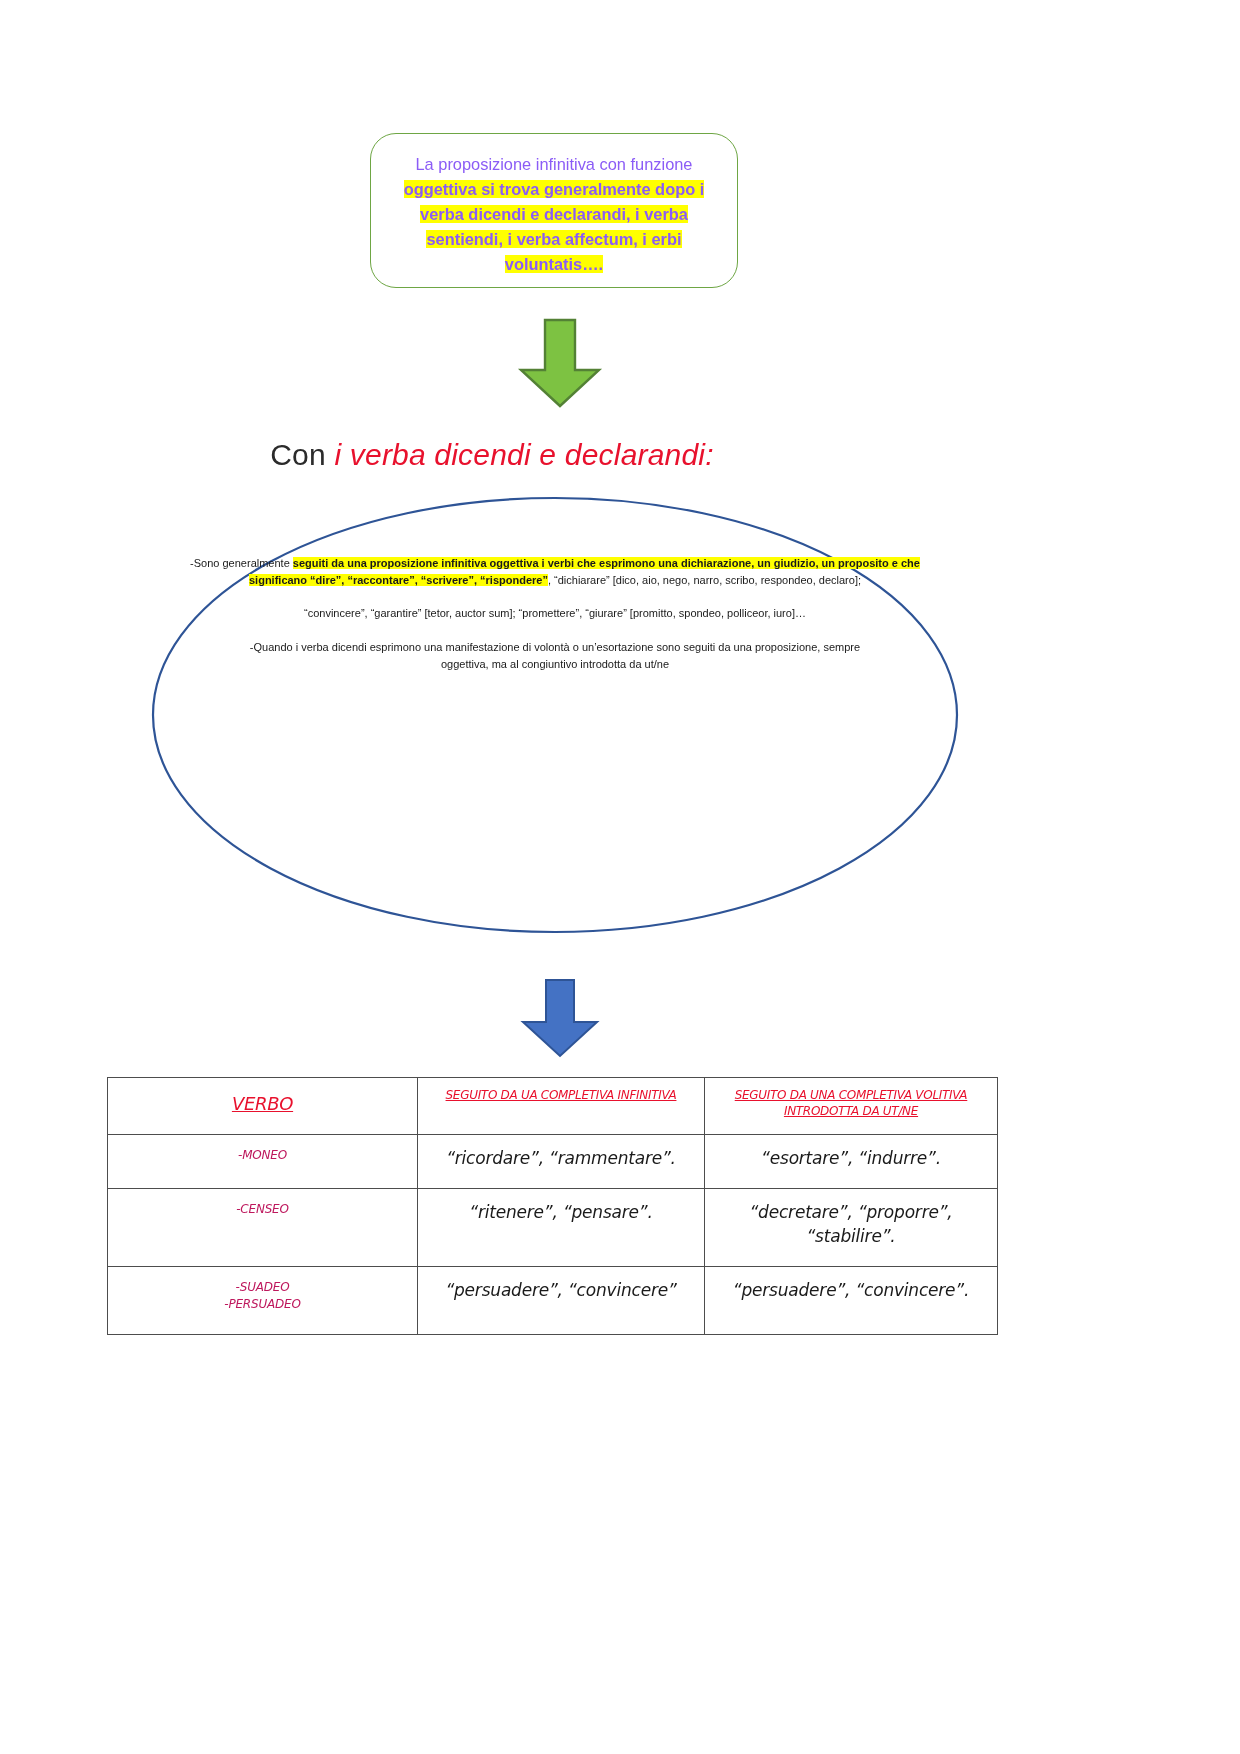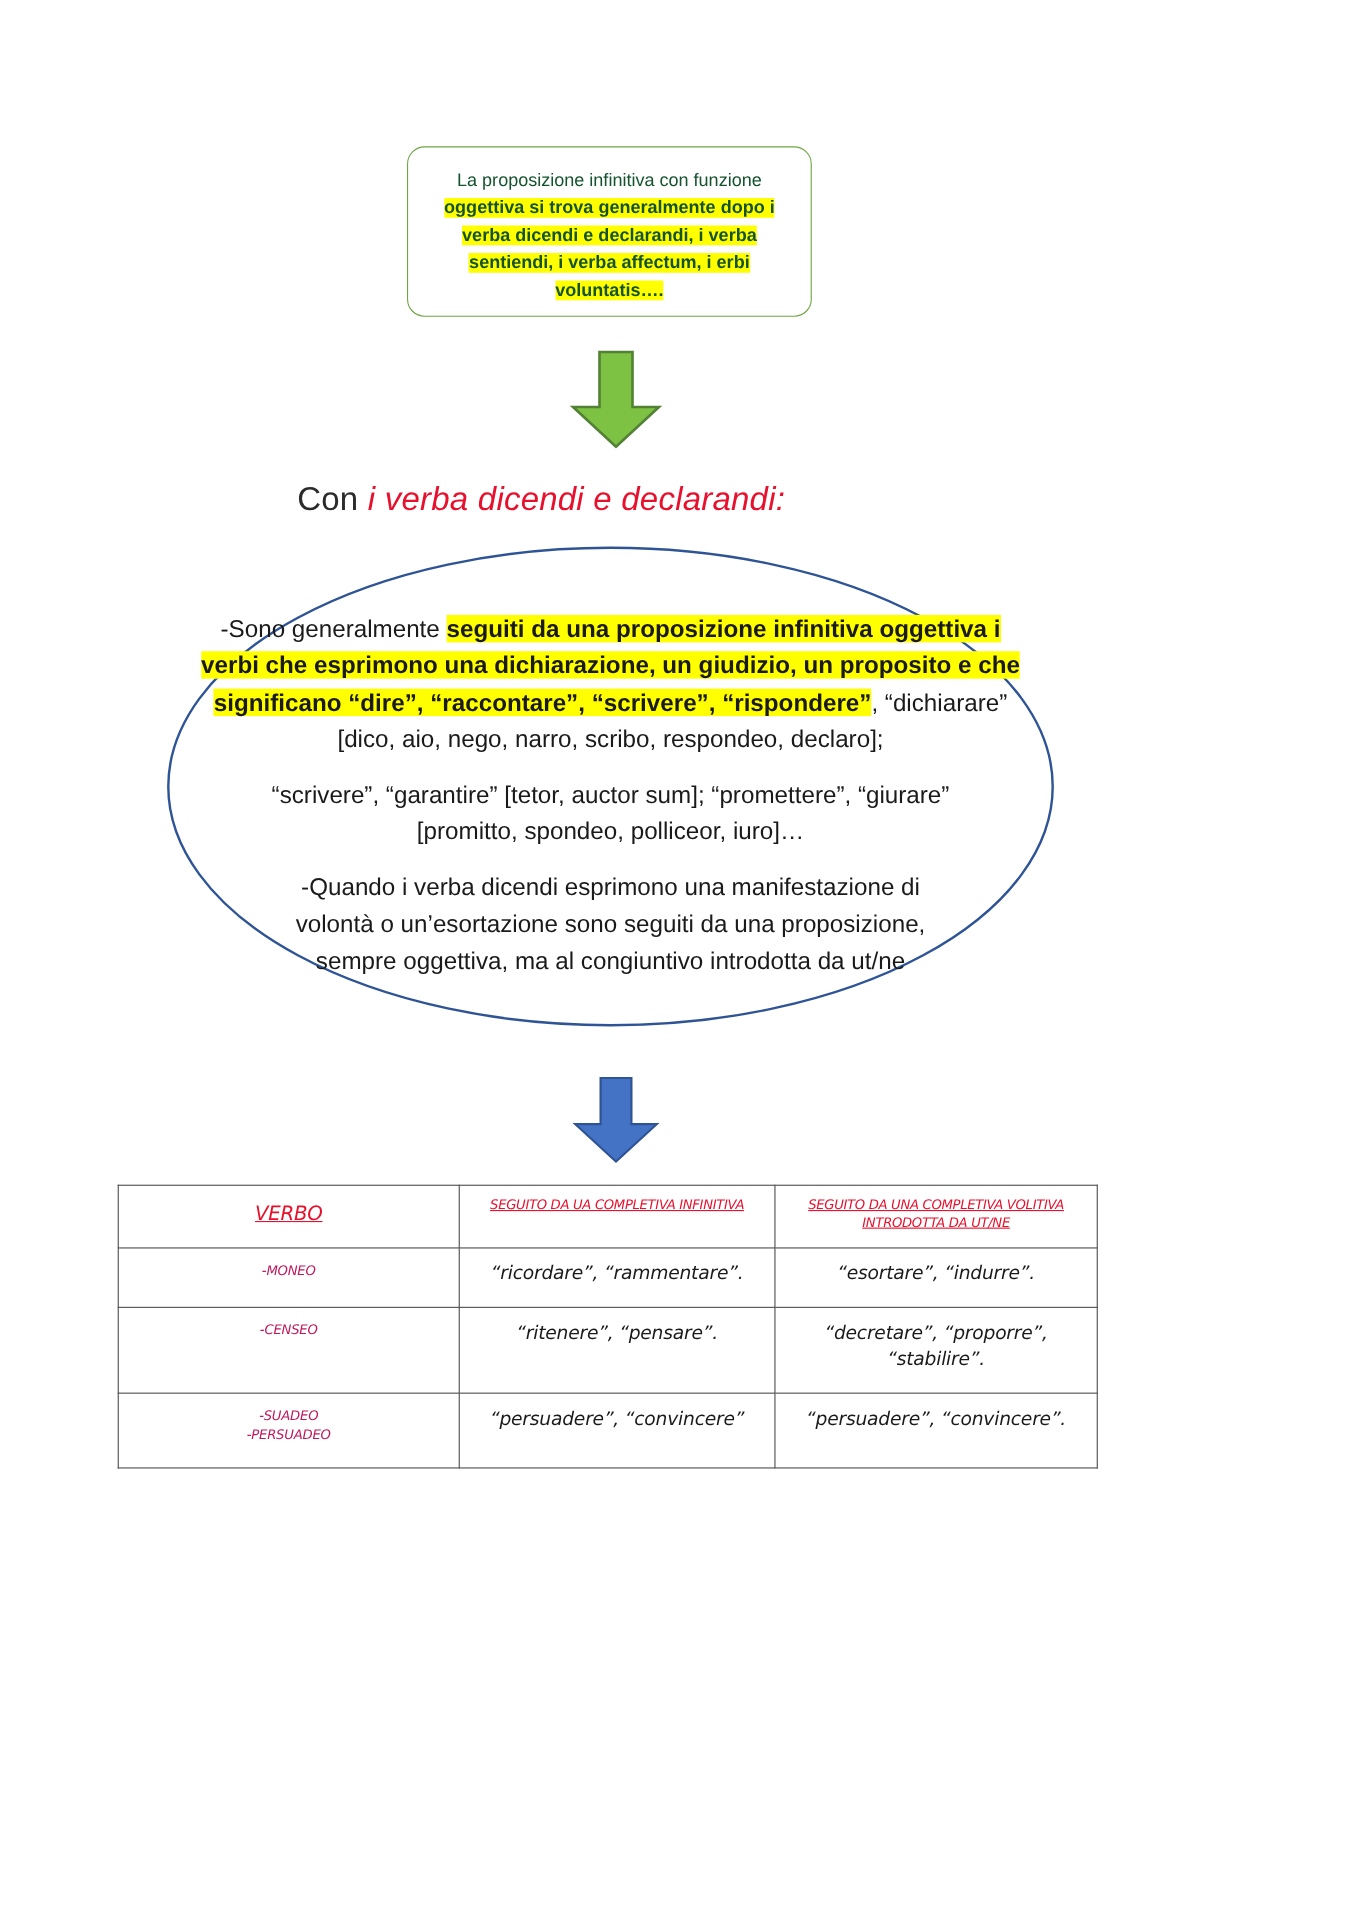--- a/index.html
+++ b/index.html
@@ -17,27 +17,27 @@
   }
 
   
   .callout {
     position: absolute;
     left: 370px;
     top: 133px;
     width: 368px;
     min-height: 155px;
     border: 1.6px solid #6EA644;
-    border-radius: 16px;
+    border-radius: 26px;
     box-sizing: border-box;
     padding: 18px 16px 10px 16px;
     text-align: center;
     font-size: 16.4px;
     line-height: 1.52;
-    color: #14532d;
+    color: #8b5cf6;
   }
   .hl { background: #FFFF00; font-weight: bold; }
 
   
   .arrow-green {
     position: absolute;
     left: 517px;
     top: 318px;
     width: 86px;
     height: 90px;
@@ -72,21 +72,21 @@
     width: 810px;
     height: 440px;
   }
   .ellipse-wrap svg { display: block; }
   .ellipse-text {
     position: absolute;
     left: 150px;
     top: 555px;
     width: 810px;
     text-align: center;
-    font-size: 22px;
+    font-size: 11px;
     line-height: 1.52;
     color: #1a1a1a;
   }
   .ellipse-text p { margin: 0 0 17px 0; }
 
   
   .verb-table {
     position: absolute;
     left: 107px;
     top: 1077px;
@@ -159,21 +159,21 @@
 <div class="ellipse-wrap">
   <svg viewBox="0 0 810 440" width="810" height="440" xmlns="http://www.w3.org/2000/svg">
     <ellipse cx="405" cy="220" rx="402" ry="217" fill="none" stroke="#2E5496" stroke-width="2.2"></ellipse>
   </svg>
 </div>
 
 <div class="ellipse-text">
   <p style="padding:0 24px;">
     <span>-Sono generalmente </span><span class="hl">seguiti da una proposizione infinitiva oggettiva i verbi che esprimono una dichiarazione, un giudizio, un proposito e che significano “dire”, “raccontare”, “scrivere”, “rispondere”</span><span>, “dichiarare” [dico, aio, nego, narro, scribo, respondeo, declaro];</span>
   </p>
-  <p style="padding:0 78px;">“scrivere”, “garantire” [tetor, auctor sum]; “promettere”, “giurare” [promitto, spondeo, polliceor, iuro]…</p>
+  <p style="padding:0 78px;">“convincere”, “garantire” [tetor, auctor sum]; “promettere”, “giurare” [promitto, spondeo, polliceor, iuro]…</p>
   <p style="padding:0 98px;">-Quando i verba dicendi esprimono una manifestazione di volontà o un’esortazione sono seguiti da una proposizione, sempre oggettiva, ma al congiuntivo introdotta da ut/ne</p>
 </div>
 
 <div class="arrow-blue">
   <svg viewBox="0 0 86 80" width="86" height="80" xmlns="http://www.w3.org/2000/svg">
     <polygon points="29,2 57,2 57,44 80,44 43,78 6,44 29,44" fill="#4472C4" stroke="#2E5496" stroke-width="2"></polygon>
   </svg>
 </div>
 
 <table class="verb-table">

